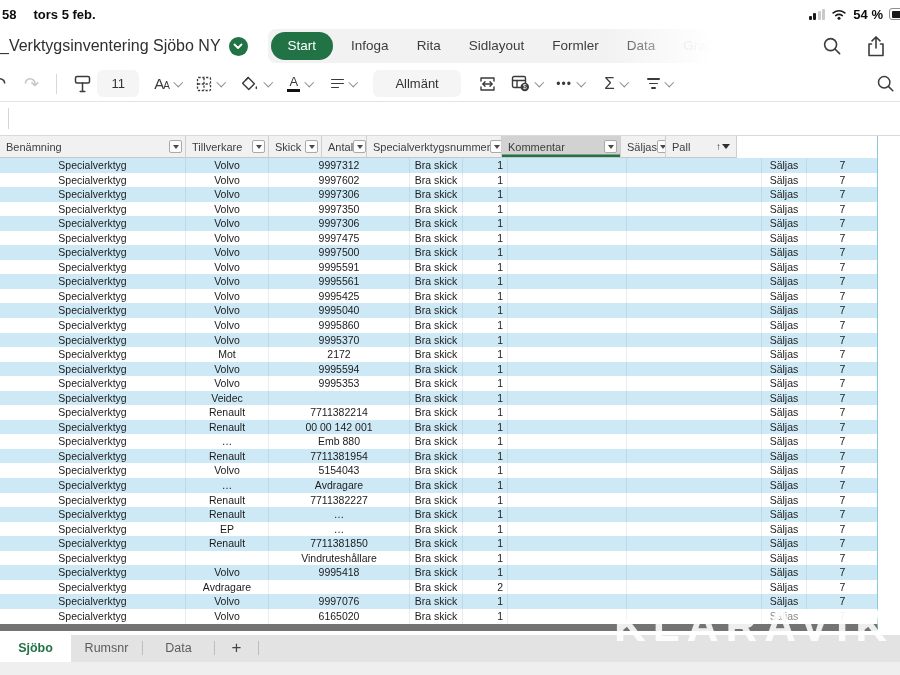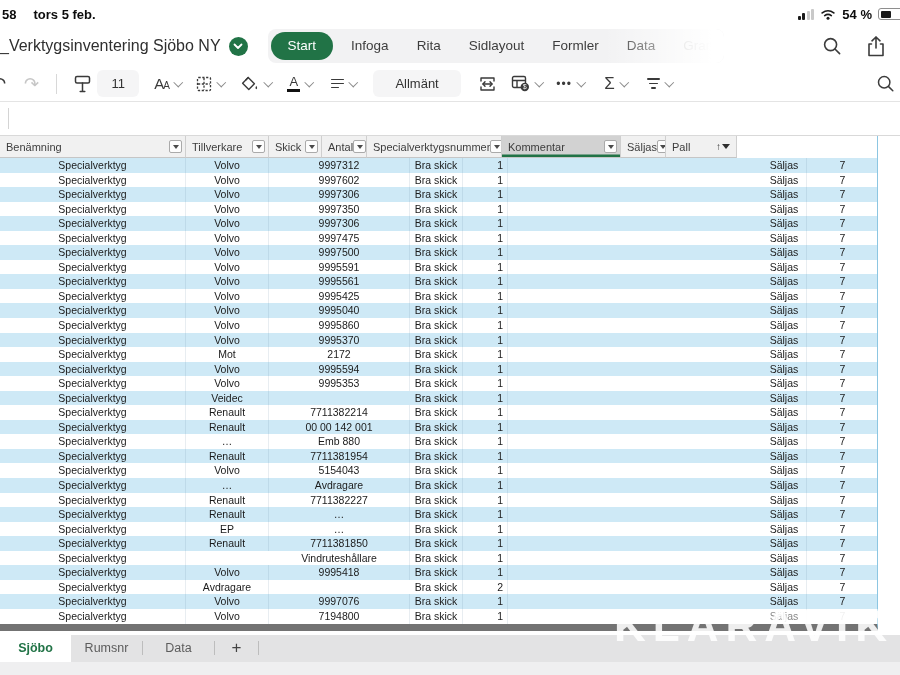--- a/index.html
+++ b/index.html
@@ -3,21 +3,21 @@
 <meta charset="utf-8">
 <style>
   * { margin:0; padding:0; box-sizing:border-box; }
   html,body { width:900px; height:675px; }
   body {
     font-family:"Liberation Sans", sans-serif;
     background:#fff; color:#222; position:relative; overflow:hidden;
     -webkit-font-smoothing:antialiased;
   }
   
-  .statusbar { height:26px; display:flex; align-items:center; padding:2px 11px 0 2px; font-size:13px; font-weight:700; color:#0c0c0c; }
+  .statusbar { height:26px; display:flex; align-items:center; padding:2px 0 0 2px; font-size:13px; font-weight:700; color:#0c0c0c; }
   .sb-time { margin-right:17px; }
   .sb-right { margin-left:auto; display:flex; align-items:center; gap:6px; }
   .sig { display:flex; align-items:flex-end; gap:1.5px; height:11px; }
   .sig i { width:3px; border-radius:1px; background:#1a1a1a; display:block; }
   .sig i:nth-child(1){height:4px;} .sig i:nth-child(2){height:6.5px;}
   .sig i:nth-child(3){height:9px;background:#c9c9c9;} .sig i:nth-child(4){height:11px;background:#c9c9c9;}
   .battery { width:25px; height:12px; border:1px solid #8e8e8e; border-radius:3px; margin-right:-14px; position:relative; padding:1.5px; }
   .battery i { display:block; height:100%; width:52%; background:#1a1a1a; border-radius:1px; }
   
   .titlebar { height:40px; display:flex; align-items:center; }
@@ -62,21 +62,21 @@
   .table-wrap { width:878px; border-right:1px solid #8cc6e2; border-bottom:7px solid #737373; }
   .thead { display:flex; height:22px; }
   .th { background:#f1f1f1; border-right:1px solid #cfcfcf; border-bottom:1px solid #c6c6c6; display:flex; align-items:center; justify-content:space-between; padding:0 3px 0 6px; font-size:11px; color:#3d3d3d; overflow:hidden; white-space:nowrap; flex:none; }
   .th.selected { background:#d2d2d2; box-shadow:inset 0 -2.5px 0 #217346; }
   .filter-btn { width:13px; height:13px; background:#fdfdfd; border:1px solid #aaa; border-radius:2px; display:flex; align-items:center; justify-content:center; flex:none; }
   .filter-btn::after { content:''; border-left:3.5px solid transparent; border-right:3.5px solid transparent; border-top:4.5px solid #4a4a4a; }
   .sortfilter { display:flex; align-items:center; color:#2e2e2e; flex:none; margin-right:3px; }
   .sf-arrow { font-size:10px; line-height:1; }
   .funnel { width:0; height:0; border-left:4.5px solid transparent; border-right:4.5px solid transparent; border-top:5.5px solid #2e2e2e; margin-left:1px; }
   .tbody { font-size:10.5px; color:#1b1b1b; }
-  .tr { display:flex; height:14.56px;align-items:flex-end; }
+  .tr { display:flex; height:14.56px; }
   .tr.alt { background:#cee9f6; }
   .td { border-right:1px solid rgba(100,135,160,0.15); overflow:hidden; white-space:nowrap; padding:0 4px; flex:none; line-height:14.56px; }
   .td.c { text-align:center; } .td.r { text-align:right; }
   .tr .td:last-child { border-right:none; }
   .spacer4 { height:4px; background:#fff; }
   
   .sheetbar { height:27px; background:#e3e3e4; display:flex; align-items:stretch; font-size:12.5px; }
   .stab { display:flex; align-items:center; justify-content:center; color:#5c5c5c; min-width:71px; padding:0 12px; }
   .stab.active { background:#fff; color:#217346; font-weight:700; }
   .ssep { width:1px; height:14px; background:#bdbdbd; align-self:center; }
@@ -615,21 +615,21 @@
         <div class="td c" style="width: 53px;">Bra skick</div>
         <div class="td r" style="width: 45px;">1</div>
         <div class="td c" style="width: 119px;"></div>
         <div class="td c" style="width: 135px;"></div>
         <div class="td c" style="width: 45px;">Säljas</div>
         <div class="td c" style="width: 71px;">7</div>
       </div>
       <div class="tr">
         <div class="td c" style="width: 186px;">Specialverktyg</div>
         <div class="td c" style="width: 83px;">Volvo</div>
-        <div class="td c" style="width: 141px;">7194800</div>
+        <div class="td c" style="width: 141px;">6165020</div>
         <div class="td c" style="width: 53px;">Bra skick</div>
         <div class="td r" style="width: 45px;">1</div>
         <div class="td c" style="width: 119px;"></div>
         <div class="td c" style="width: 135px;"></div>
         <div class="td c" style="width: 45px;">Säljas</div>
         <div class="td c" style="width: 71px;">7</div>
       </div>
     </div>
 </div>
 <div class="spacer4"></div>

